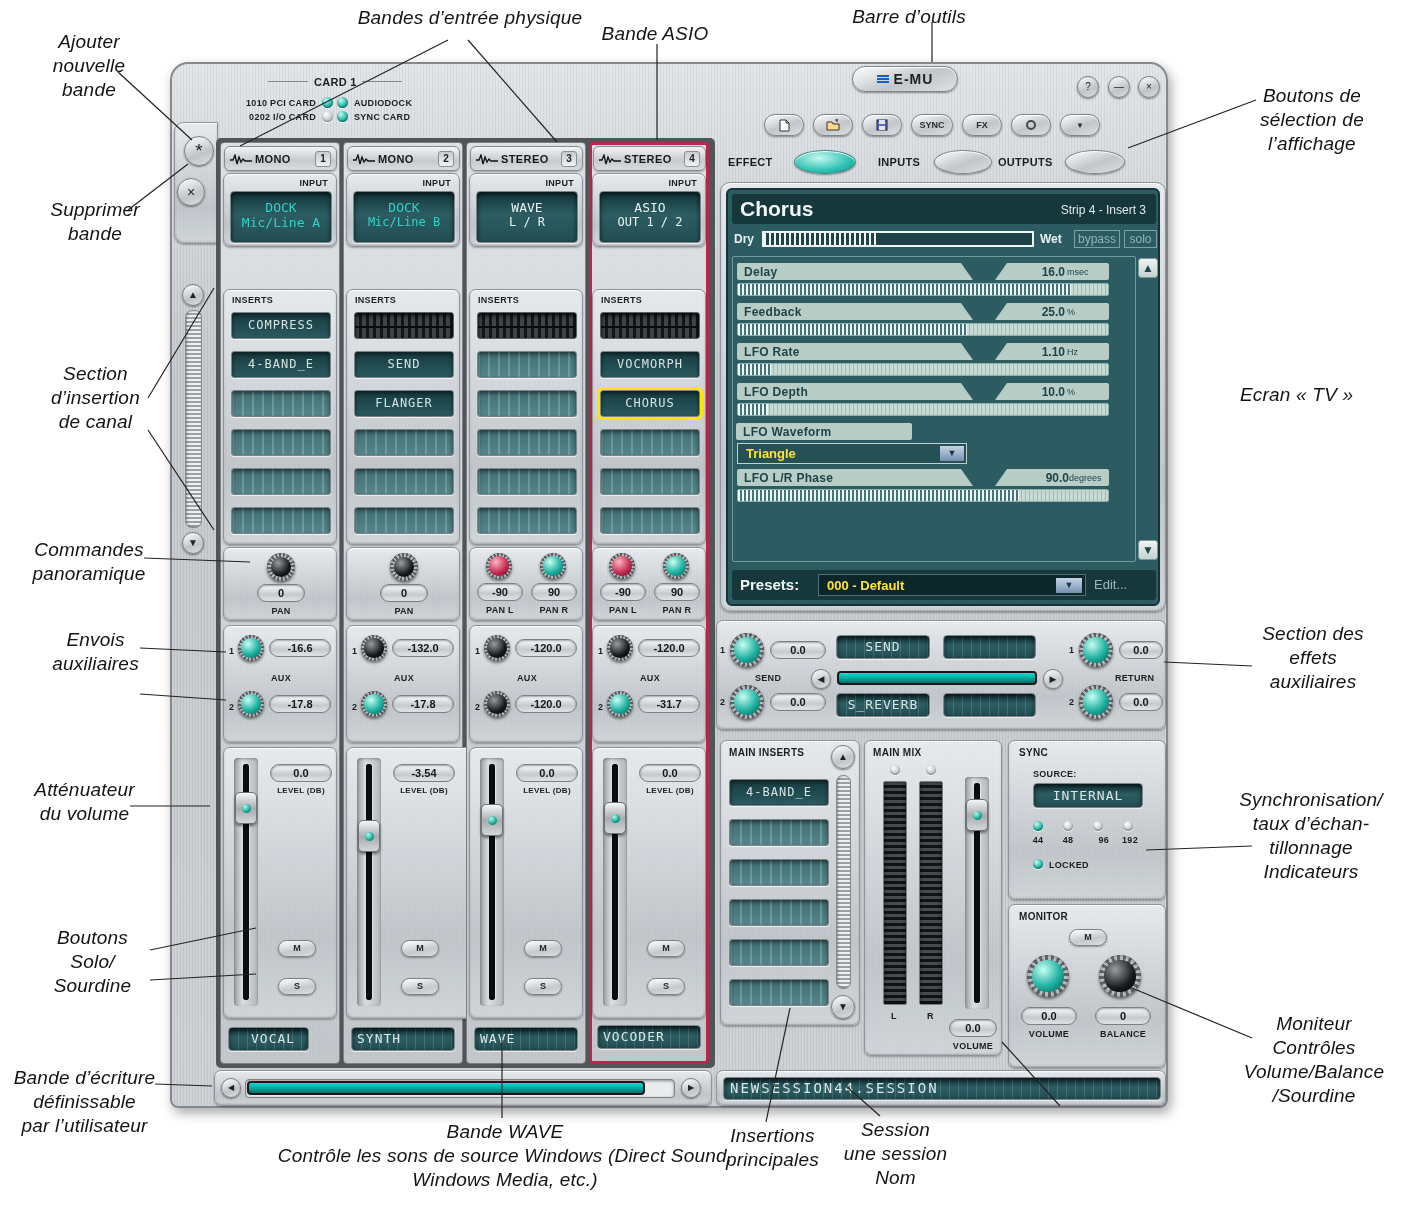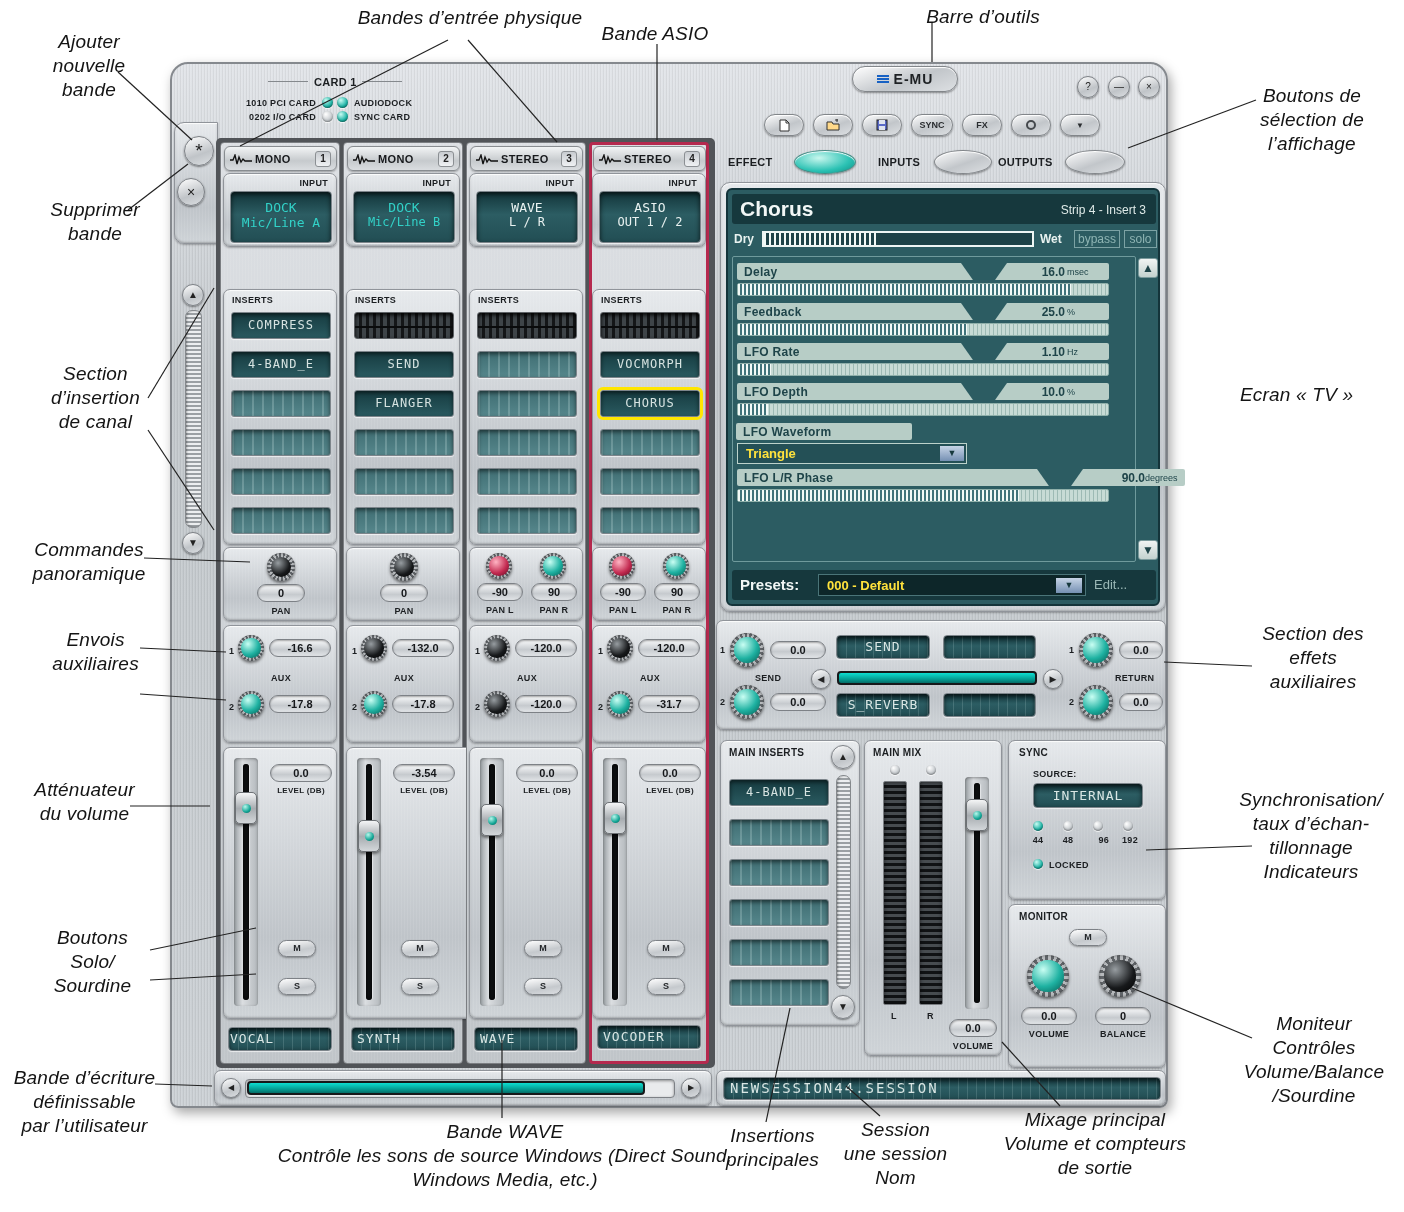--- a/index.html
+++ b/index.html
@@ -132,21 +132,21 @@
     <path d="M880,1116 L846,1086"></path>
     <path d="M1060,1106 L1002,1042"></path>
   </g>
 </svg>
 
 <div class="co tc" style="left:14px;top:30px;width:150px">Ajouter
 nouvelle
 bande</div>
 <div class="co tc" style="left:270px;top:6px;width:400px">Bandes d’entrée physique</div>
 <div class="co tc" style="left:580px;top:22px;width:150px">Bande ASIO</div>
-<div class="co tc" style="left:903px;top:5px;width:160px">Barre d’outils</div>
+<div class="co tc" style="left:829px;top:5px;width:160px">Barre d’outils</div>
 <div class="co tc" style="left:25px;top:198px;width:140px">Supprimer
 bande</div>
 <div class="co tc" style="left:1228px;top:84px;width:168px">Boutons de
 sélection de
 l’affichage</div>
 <div class="co tc" style="left:18px;top:362px;width:155px">Section
 d’insertion
 de canal</div>
 <div class="co" style="left:1240px;top:383px;width:160px">Ecran « TV »</div>
 <div class="co tc" style="left:8px;top:538px;width:162px">Commandes
@@ -173,23 +173,20 @@
 définissable
 par l’utilisateur</div>
 <div class="co tc" style="left:195px;top:1120px;width:620px">Bande WAVE
 Contrôle les sons de source Windows (Direct Sound,
 Windows Media, etc.)</div>
 <div class="co tc" style="left:700px;top:1124px;width:145px">Insertions
 principales</div>
 <div class="co tc" style="left:838px;top:1118px;width:115px">Session
 une session
 Nom</div>
-<div class="co tc" style="left:980px;top:1108px;width:230px">Mixage principal
-Volume et compteurs
-de sortie</div>
 
 <div class="win">
 
   <div class="panel" style="left:2px;top:58px;width:44px;height:122px;border-radius:10px 0 0 10px"></div>
   <div class="sbtn" style="left:12px;top:72px;width:30px;height:30px;font-size:19px;line-height:28px">*</div>
   <div class="sbtn" style="left:5px;top:114px;width:28px;height:28px;font-size:14px;line-height:26px">×</div>
   <div class="ab" style="left:6px;top:220px;width:32px;height:272px">
     <div class="sbtn" style="left:4px;top:0;width:22px;height:22px">▲</div>
     <div class="ab ridge" style="left:7px;top:26px;width:17px;height:218px"></div>
     <div class="sbtn" style="left:4px;top:248px;width:22px;height:22px">▼</div>
@@ -299,21 +296,21 @@
             <i></i>
           </div>
       <div class="fhandle" style="left:11px;top:44px">
             <i></i>
           </div>
       <div class="val" style="left:46px;top:16px;width:62px;height:18px;line-height:16px">0.0</div>
       <div class="lbl" style="left:42px;top:38px;width:70px;text-align:center;font-size:8px">LEVEL (DB)</div>
       <div class="ms" style="left:54px;top:192px">M</div>
       <div class="ms" style="left:54px;top:230px">S</div>
     </div>
-    <div class="lcd vhatch" style="left:7px;top:884px;width:104px;height:24px;font-size:13px;letter-spacing:1px;line-height:22px;padding-left:1px">VOCAL</div>
+    <div class="lcd vhatch" style="left:7px;top:884px;width:81px;height:24px;font-size:13px;letter-spacing:1px;line-height:22px;padding-left:22px">VOCAL</div>
   </div>
 
   <div class="strip" style="left:171px">
     <div class="shead">
       <svg class="ab" style="left:5px;top:7px" width="22" height="12" viewBox="0 0 22 12">
             <path d="M0 6h3l2-5 2 9 2-7 2 5 2-3 2 2h7" fill="none" stroke="#111" stroke-width="1.3"></path>
           </svg>
       <span class="stype">MONO</span>
       <span class="numbox">2</span>
     </div>
@@ -553,21 +550,21 @@
             </div>
 
         <div class="pname" style="left:3px;top:166px;width:176px">
           <span class="nm">LFO Waveform</span>
         </div>
         <div class="ab" style="left:4px;top:186px;width:230px;height:21px;border:1px solid #bcd2cb;background:#245056">
           <span class="ab" style="left:8px;top:2px;font:bold 13px 'Liberation Sans',sans-serif;color:#ffe23c">Triangle</span>
           <span class="ab" style="right:2px;top:2px;width:24px;height:15px;background:linear-gradient(180deg,#c6d4e6,#7590b3);text-align:center;font-size:9px;line-height:15px;color:#16383d">▼</span>
         </div>
 
-        <div class="pname" style="left:4px;top:212px;width:448px">
+        <div class="pname" style="left:4px;top:212px;width:372px">
           <span class="nm">LFO L/R Phase</span>
           <span class="pnotch" style="right:102px"></span>
           <span class="vv" style="right:40px">90.0</span>
           <span class="uu" style="width:38px;right:2px">degrees</span>
         </div>
         <div class="pslider" style="left:4px;top:232px;width:372px">
               <i style="width:76%"></i>
             </div>
       </div>
       <div class="tvscroll" style="left:410px;top:68px">▲</div>

